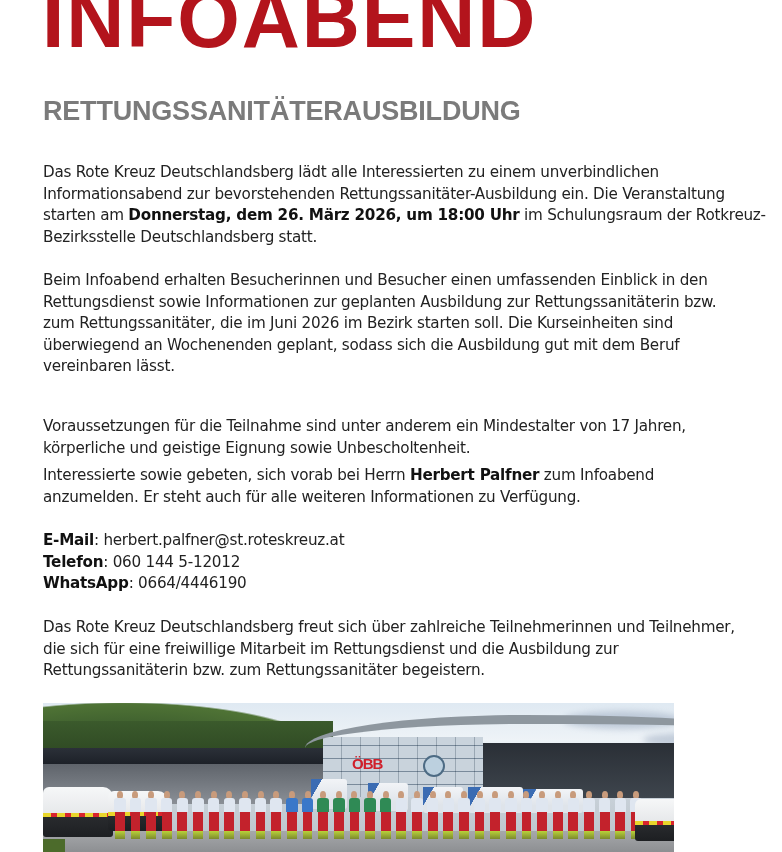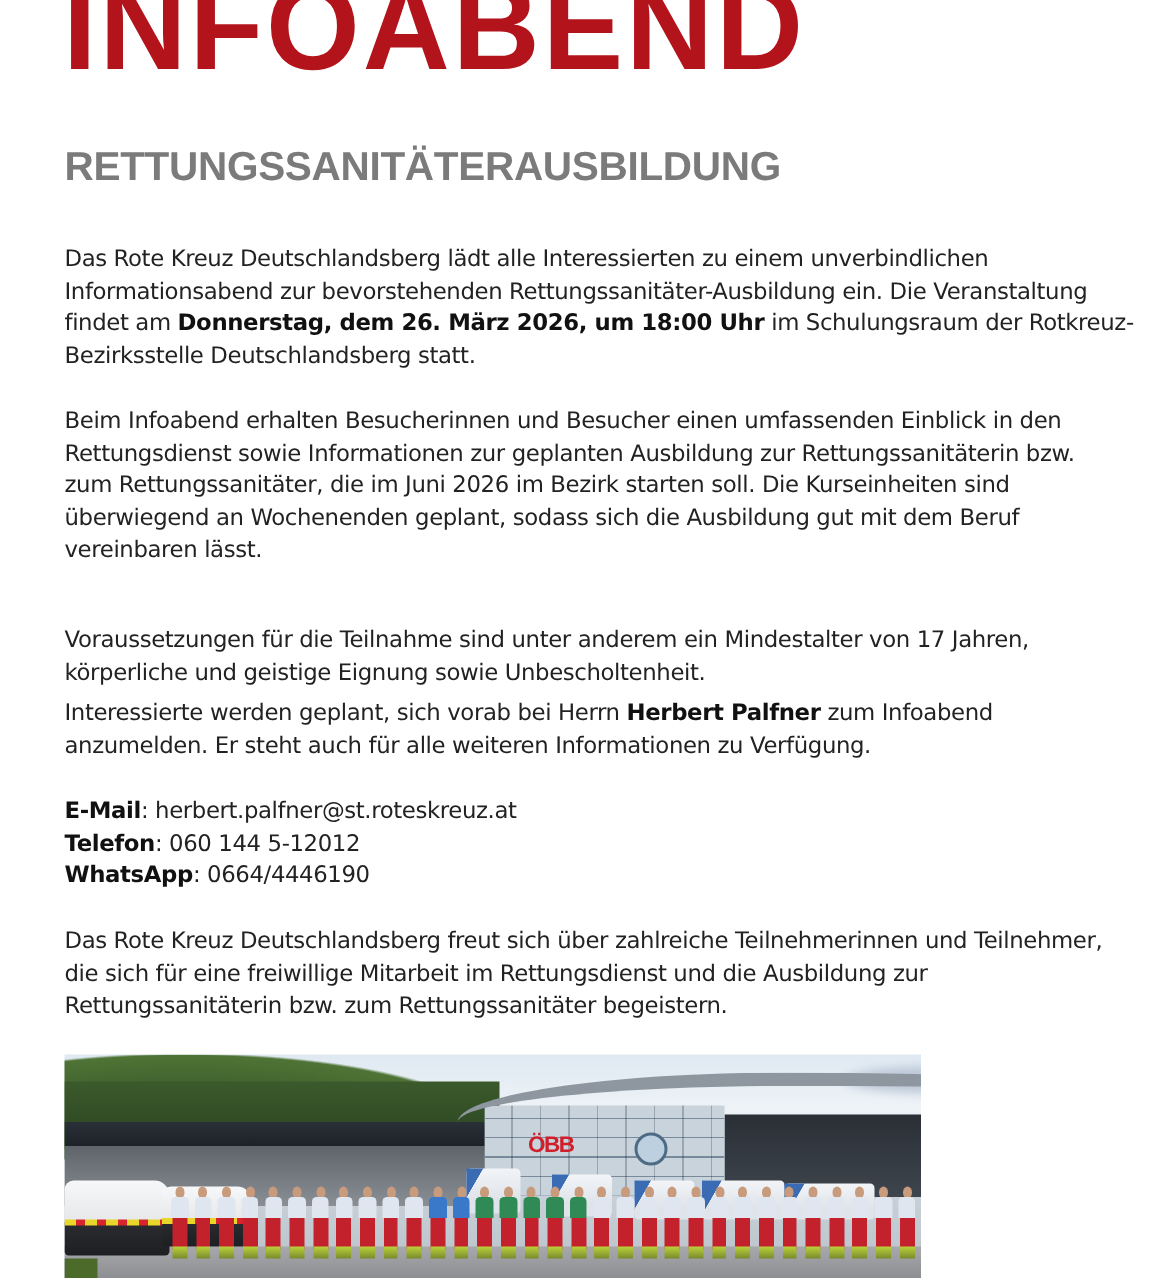--- a/index.html
+++ b/index.html
@@ -28,21 +28,21 @@
   .body-text .line { display: block; white-space: nowrap; }
   .body-text b { font-weight: 700; color: #111; margin-top: 26px; }
   .p1 { top: 162px; }
   .p2 { top: 270px; }
   .p3 { top: 416px; }
   .p4 { top: 465px; }
   .p5 { top: 530px; }
   .p6 { top: 617px; }
 
   .photo {
-    position: absolute; left: 43px; top: 703px; width: 571px; height: 149px;
+    position: absolute; left: 43px; top: 703px; width: 631px; height: 149px;
     overflow: hidden;
     background: linear-gradient(180deg, #dfe9f2 0%, #eef3f7 25%, #cfd8e0 45%, #b9c1c8 100%);
   }
   .photo .sky-cloud { position: absolute; border-radius: 50%; background: #8d9db6; opacity: .45; filter: blur(3px); }
   .photo .hill {
     position: absolute; left: -10px; top: 0px; width: 300px; height: 70px;
     background: radial-gradient(ellipse at 30% 80%, #2f4a25 0%, #3d5e2e 40%, #4f7335 70%, transparent 72%);
   }
   .photo .hill2 {
     position: absolute; left: 0; top: 18px; width: 290px; height: 45px;
@@ -117,39 +117,39 @@
 </style>
 </head>
 <body>
 
 <h1 class="title">INFOABEND</h1>
 <h2 class="subtitle">RETTUNGSSANITÄTERAUSBILDUNG</h2>
 
 <p class="body-text p1">
   <span class="line">Das Rote Kreuz Deutschlandsberg lädt alle Interessierten zu einem unverbindlichen</span>
   <span class="line">Informationsabend zur bevorstehenden Rettungssanitäter-Ausbildung ein. Die Veranstaltung</span>
-  <span class="line"><span>findet am </span><b>Donnerstag, dem 26. März 2026, um 18:00 Uhr</b><span> im Schulungsraum der Rotkreuz-</span></span>
+  <span class="line"><span>starten am </span><b>Donnerstag, dem 26. März 2026, um 18:00 Uhr</b><span> im Schulungsraum der Rotkreuz-</span></span>
   <span class="line">Bezirksstelle Deutschlandsberg statt.</span>
 </p>
 
 <p class="body-text p2">
   <span class="line">Beim Infoabend erhalten Besucherinnen und Besucher einen umfassenden Einblick in den</span>
   <span class="line">Rettungsdienst sowie Informationen zur geplanten Ausbildung zur Rettungssanitäterin bzw.</span>
   <span class="line">zum Rettungssanitäter, die im Juni 2026 im Bezirk starten soll. Die Kurseinheiten sind</span>
   <span class="line">überwiegend an Wochenenden geplant, sodass sich die Ausbildung gut mit dem Beruf</span>
   <span class="line">vereinbaren lässt.</span>
 </p>
 
 <p class="body-text p3">
   <span class="line">Voraussetzungen für die Teilnahme sind unter anderem ein Mindestalter von 17 Jahren,</span>
   <span class="line">körperliche und geistige Eignung sowie Unbescholtenheit.</span>
 </p>
 
 <p class="body-text p4">
-  <span class="line"><span>Interessierte werden geplant, sich vorab bei Herrn </span><b>Herbert Palfner</b><span> zum Infoabend</span></span>
+  <span class="line"><span>Interessierte sowie gebeten, sich vorab bei Herrn </span><b>Herbert Palfner</b><span> zum Infoabend</span></span>
   <span class="line">anzumelden. Er steht auch für alle weiteren Informationen zu Verfügung.</span>
 </p>
 
 <p class="body-text p5">
   <span class="line"><b>E-Mail</b><span>: herbert.palfner@st.roteskreuz.at</span></span>
   <span class="line"><b>Telefon</b><span>: 060 144 5-12012</span></span>
   <span class="line"><b>WhatsApp</b><span>: 0664/4446190</span></span>
 </p>
 
 <p class="body-text p6">

